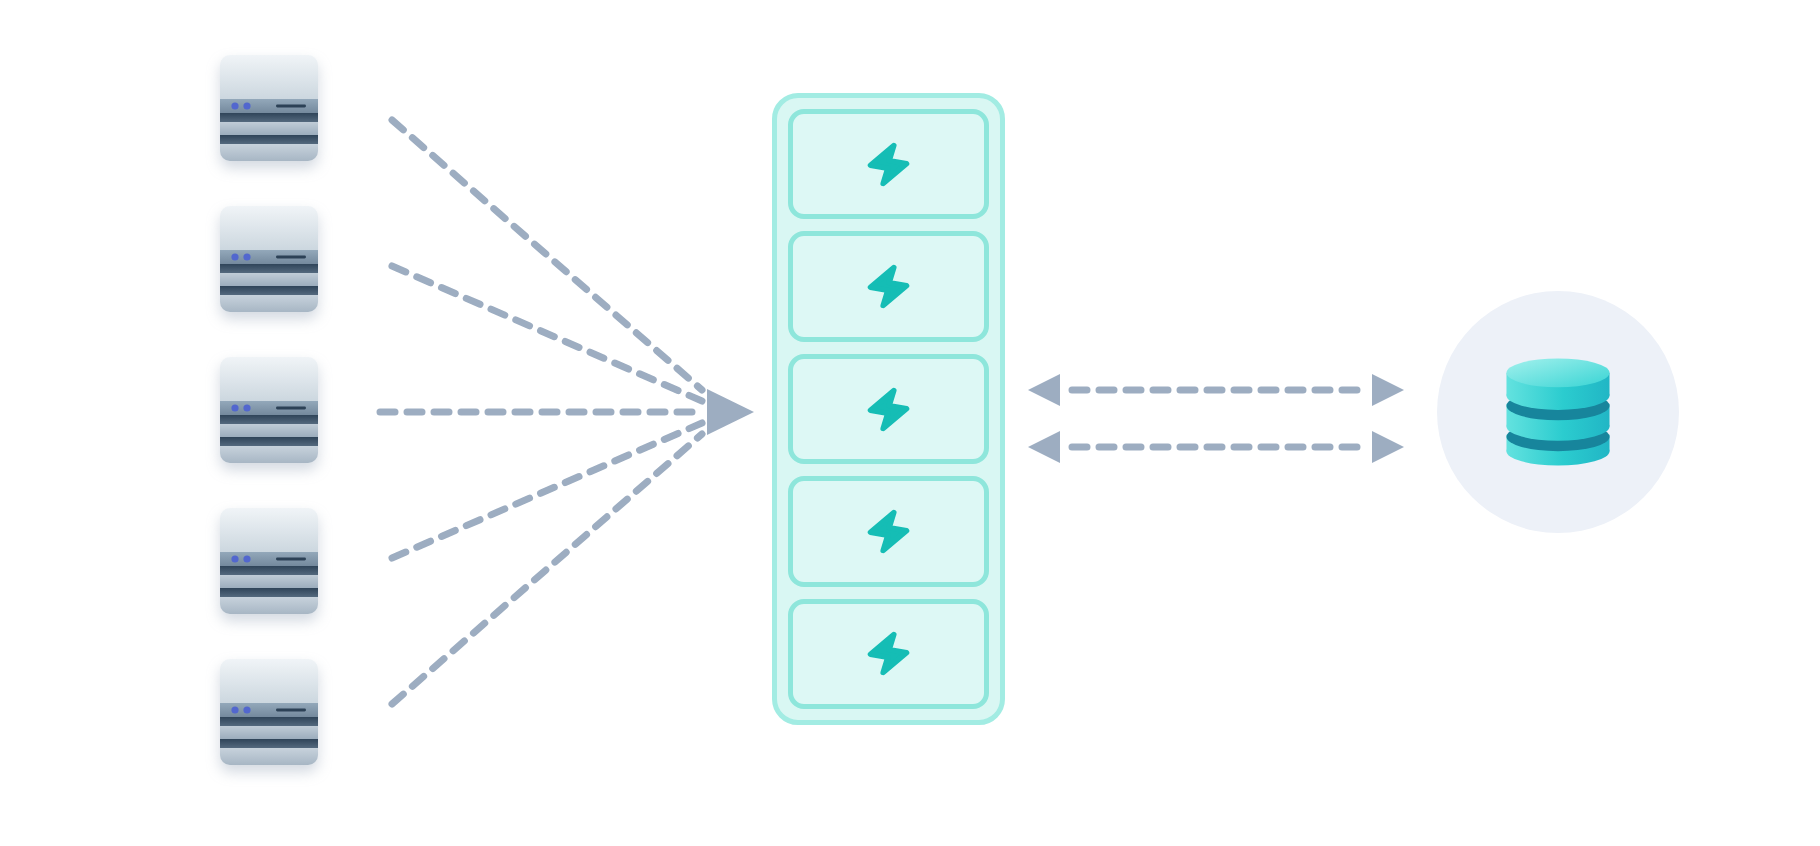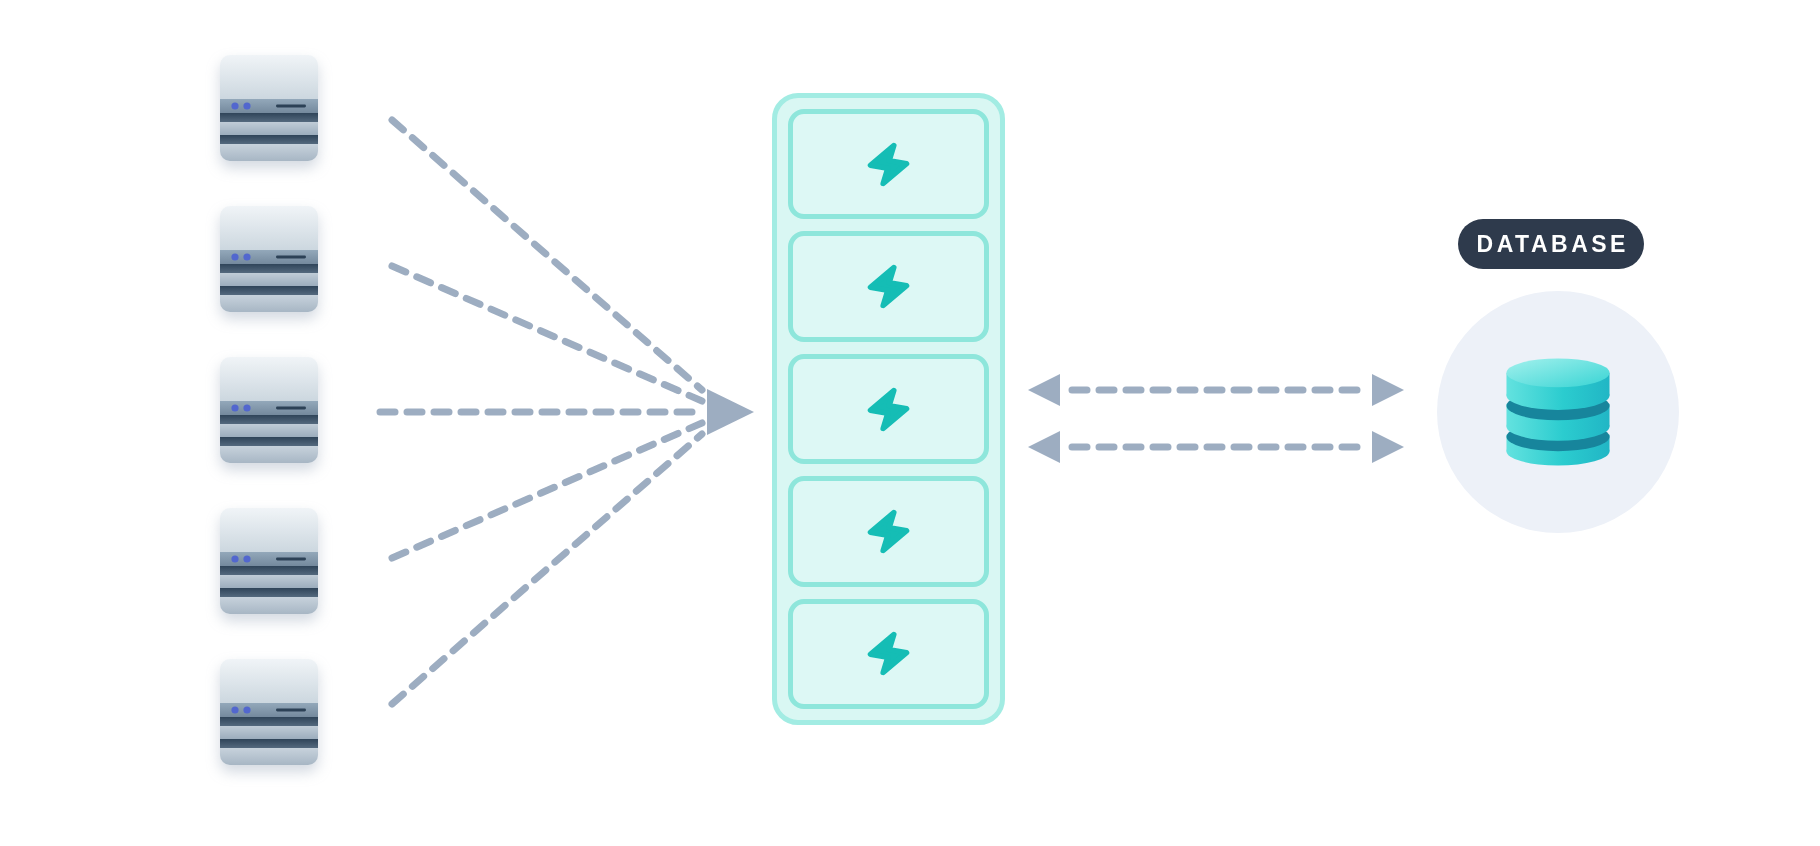--- a/index.html
+++ b/index.html
@@ -227,21 +227,20 @@
 
   <div class="cell">
     <svg class="bolt" viewBox="0 0 24 24">
       <g transform="rotate(10 12 12)">
         <polygon points="13,2 3,14 12,14 11,22 21,10 12,10"></polygon>
       </g>
     </svg>
   </div>
 </div>
 
-  <div class="db-badge">DATABASE</div>
   <div class="db-circle">
     <svg viewBox="0 0 120 132">
 
       <rect x="10" y="88" width="100" height="16" fill="url(#gBody)"></rect>
       <ellipse cx="60" cy="104" rx="50" ry="14" fill="url(#gBody)"></ellipse>
       <ellipse cx="60" cy="90" rx="50" ry="14" fill="#17859c"></ellipse>
 
       <rect x="10" y="58" width="100" height="22" fill="url(#gBody)"></rect>
       <ellipse cx="60" cy="80" rx="50" ry="14" fill="url(#gBody)"></ellipse>
       <ellipse cx="60" cy="60" rx="50" ry="14" fill="#17859c"></ellipse>

